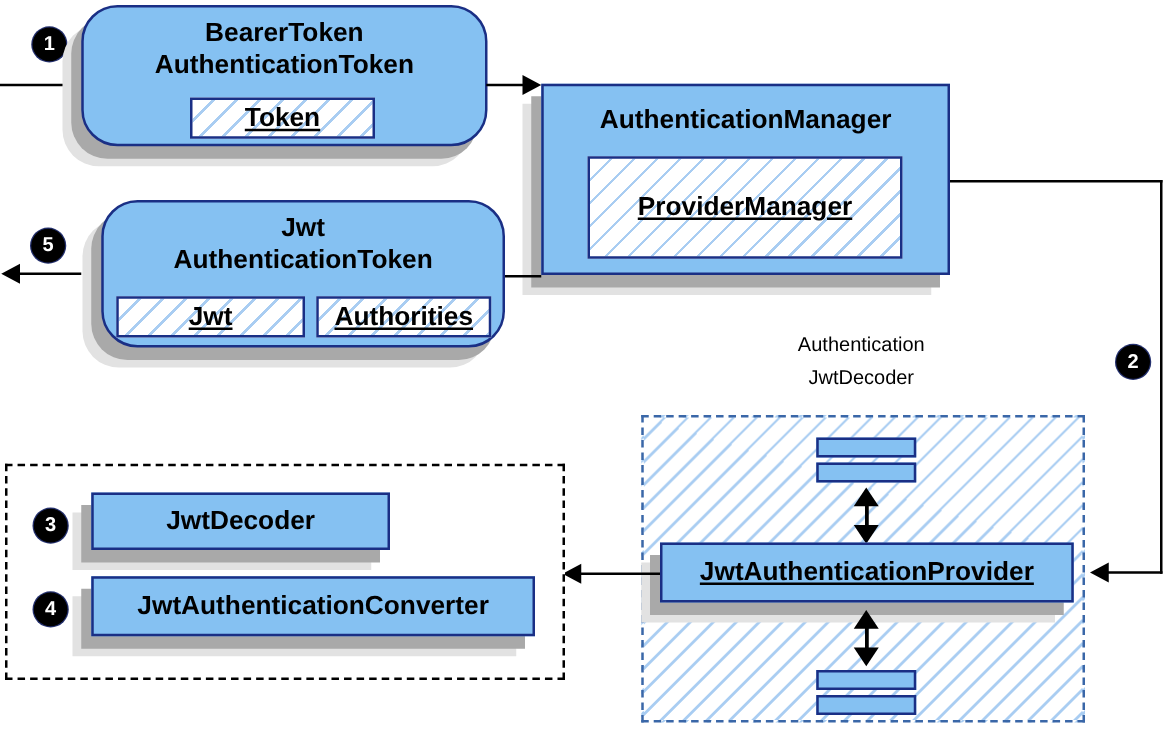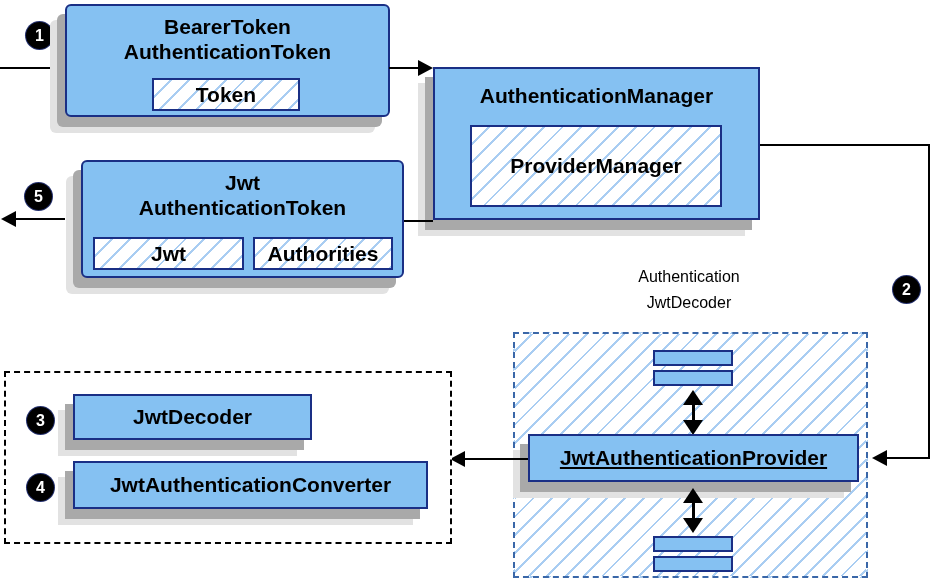--- a/index.html
+++ b/index.html
@@ -6,26 +6,26 @@
   #canvas{
     position:relative;width:932px;height:584px;background:#fff;overflow:hidden;
     font-family:"Liberation Sans",sans-serif;color:#000;
   }
   .node{
     position:absolute;box-sizing:border-box;
     background:#85C1F2;border:2px solid #1A2F85;
     box-shadow:-8px 10px 0 #A9A9A9,-15px 16px 0 #E2E2E2;
     font-weight:bold;font-size:21px;text-align:center;
   }
-  .rounded{border-radius:6px;}
+  .rounded{border-radius:29px;}
   .node-title{position:absolute;left:0;right:0;top:8px;line-height:25px;font-weight:bold;}
   .chip{
     position:absolute;box-sizing:border-box;background:#fff;border:2px solid #1A2F85;
     display:flex;align-items:center;justify-content:center;
-    font-weight:bold;font-size:21px;
+    font-weight:bold;font-size:21px;text-decoration:underline;
   }
   .hatch{
     background-color:#fff;
     background-image:repeating-linear-gradient(135deg,transparent 0,transparent 11px,#A9CDF2 11px,#A9CDF2 13px);
   }
   .center-label{display:flex;align-items:center;justify-content:center;}
   .dashed-black{
     position:absolute;box-sizing:border-box;border:2px dashed #000;background:#fff;
   }
   .dashed-blue{

